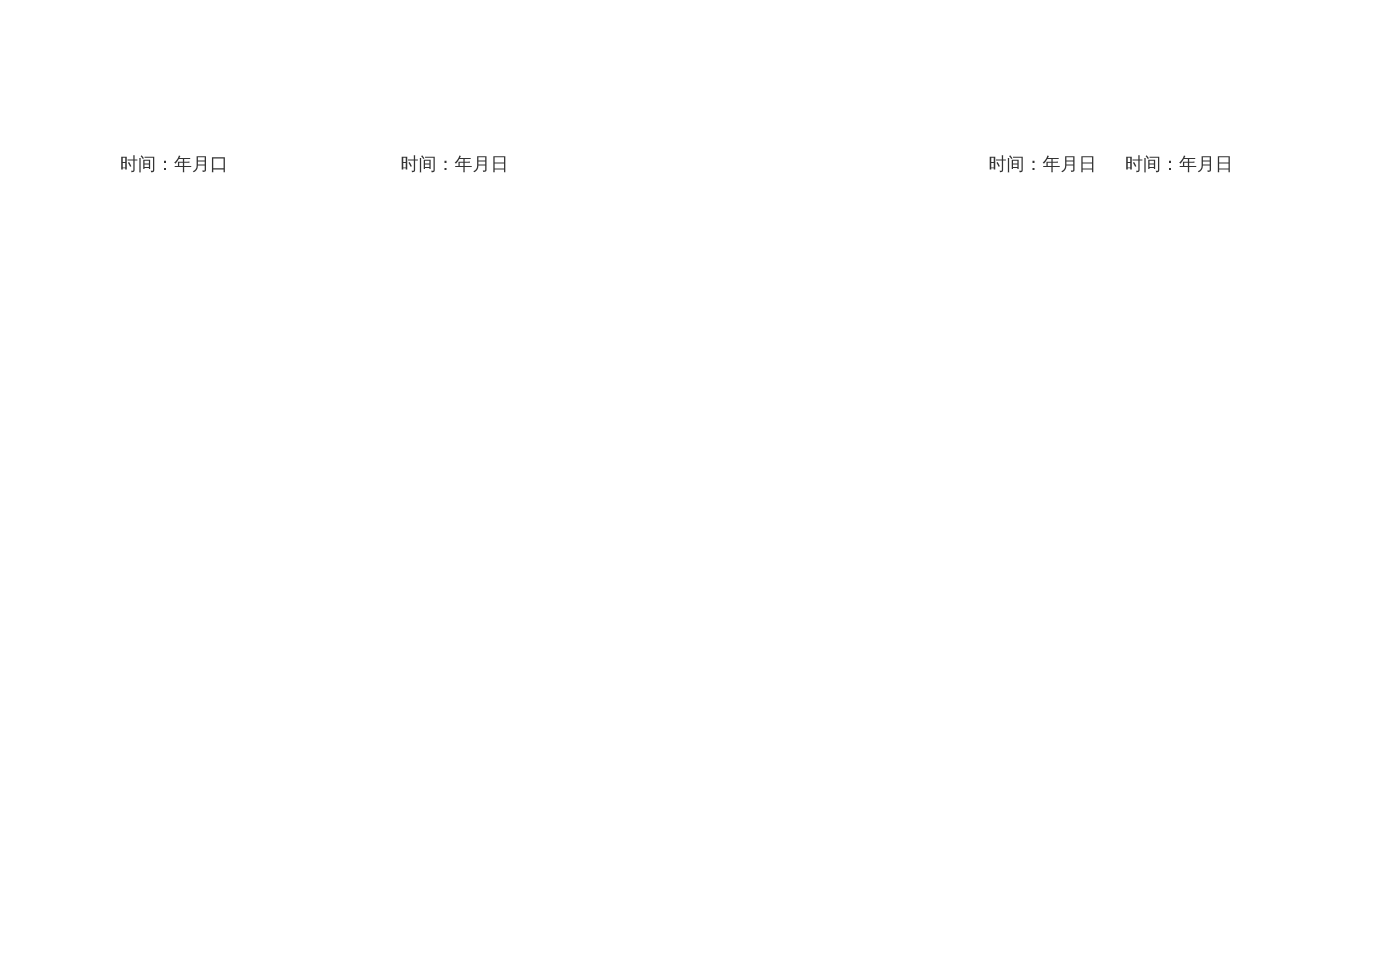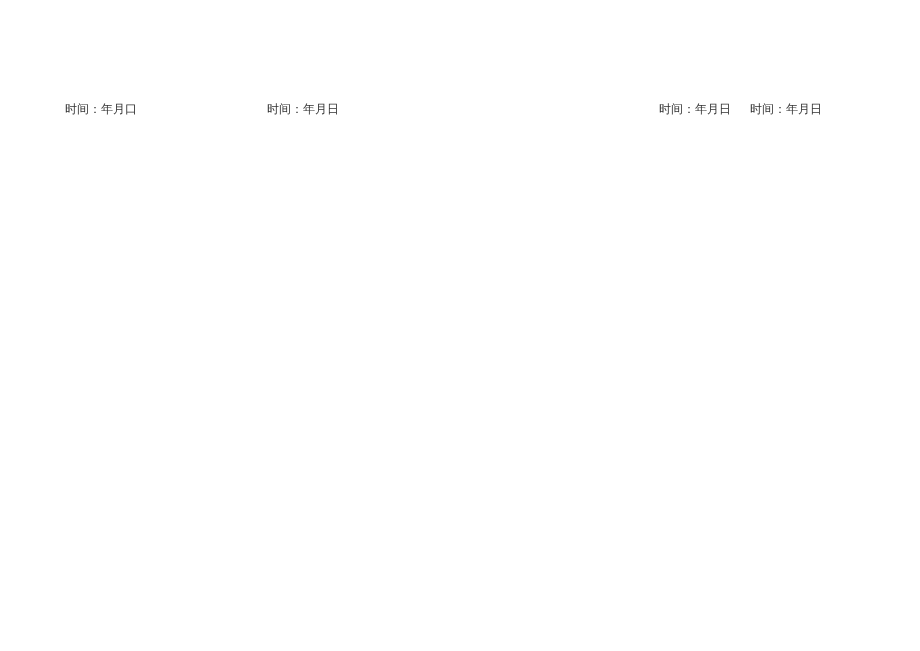--- a/index.html
+++ b/index.html
@@ -18,21 +18,21 @@
       top: 101px;
       left: 0;
       width: 920px;
     }
     .field {
       position: absolute;
       white-space: nowrap;
       letter-spacing: 0px;
     }
     .field-1 {
-      left: 65px;
+      left: 80px;
     }
     .field-2 {
       left: 267px;
     }
     .field-3 {
       left: 659px;
     }
     .field-4 {
       left: 750px;
     }

